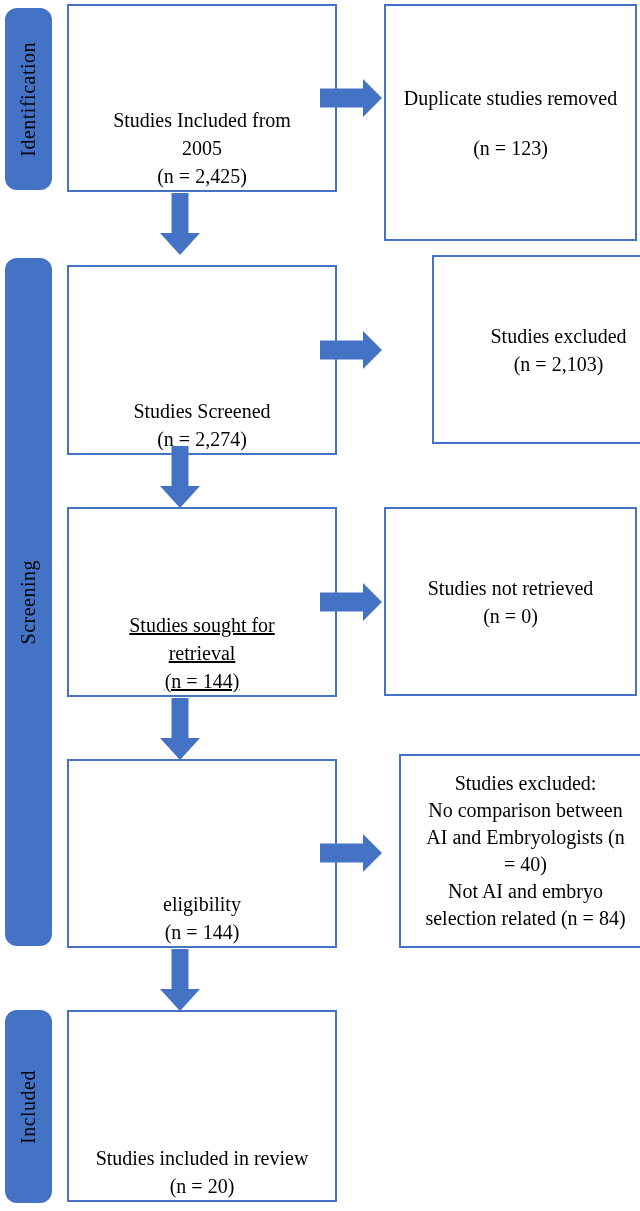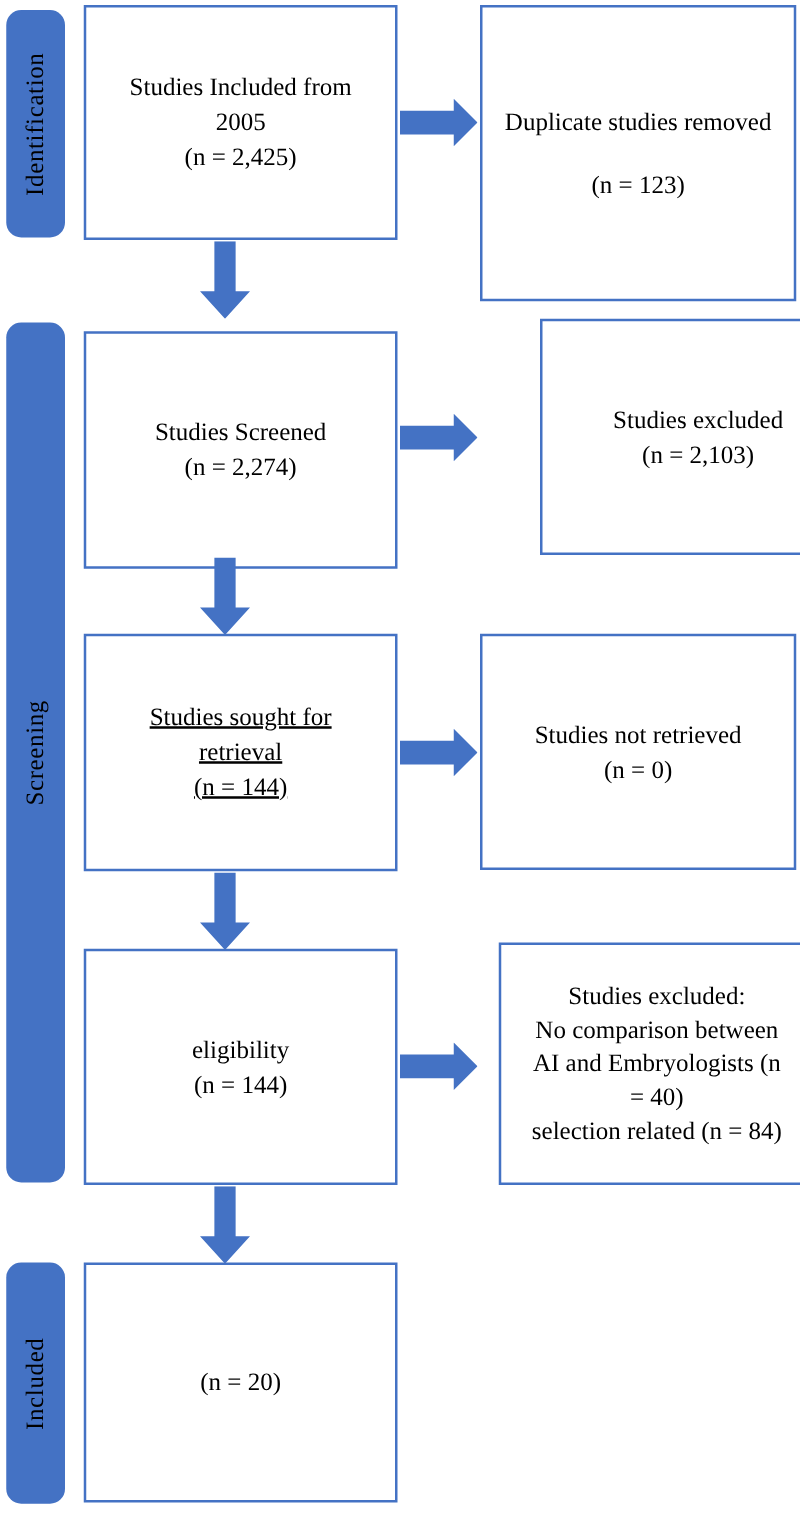--- a/index.html
+++ b/index.html
@@ -53,21 +53,21 @@
   .arrow {
     position: absolute;
     color: var(--blue);
   }
   .arrow svg { display: block; }
   
   .stage-identification { top: 8px;    height: 182px; }
   .stage-screening      { top: 258px;  height: 688px; }
   .stage-included       { top: 1010px; height: 193px; }
   
-  .main-box { left: 67px; width: 251px; }
+  .main-box { left: 67px; width: 270px; justify-content: flex-end; }
   .mb1 { top: 4px;    height: 188px; }
   .mb2 { top: 265px;  height: 190px; }
   .mb3 { top: 507px;  height: 190px; text-decoration: underline; }
   .mb4 { top: 759px;  height: 189px; }
   .mb5 { top: 1010px; height: 192px; }
   
   .side-box { left: 384px; width: 253px; }
   .sb1 { top: 4px;   height: 237px; gap: 22px; }
   .sb2 { top: 255px; height: 189px; margin-left: 48px; }
   .sb3 { top: 507px; height: 189px; }
@@ -111,40 +111,42 @@
   <div class="fbox main-box mb3">
     <div class="line">Studies sought for</div>
     <div class="line">retrieval</div>
     <div class="line">(n = 144)</div>
   </div>
   <div class="fbox main-box mb4">
     <div class="line">eligibility</div>
     <div class="line">(n = 144)</div>
   </div>
   <div class="fbox main-box mb5">
+    <div class="line">Studies included in review</div>
     <div class="line">(n = 20)</div>
   </div>
 
   <div class="fbox side-box sb1">
     <div class="line">Duplicate studies removed</div>
     <div class="line">(n = 123)</div>
   </div>
   <div class="fbox side-box sb2">
     <div class="line">Studies excluded</div>
     <div class="line">(n = 2,103)</div>
   </div>
   <div class="fbox side-box sb3">
     <div class="line">Studies not retrieved</div>
     <div class="line">(n = 0)</div>
   </div>
   <div class="fbox side-box sb4 tight">
     <div class="line">Studies excluded:</div>
     <div class="line">No comparison between</div>
     <div class="line">AI and Embryologists (n</div>
     <div class="line">= 40)</div>
+    <div class="line">Not AI and embryo</div>
     <div class="line">selection related (n = 84)</div>
   </div>
 
   <div class="arrow r-arrow ra1">
     <svg width="62" height="38" viewBox="0 0 62 38">
       <polygon fill="currentColor" points="0,9.5 43,9.5 43,0 62,19 43,38 43,28.5 0,28.5"></polygon>
     </svg>
   </div>
   <div class="arrow r-arrow ra2">
     <svg width="62" height="38" viewBox="0 0 62 38">

